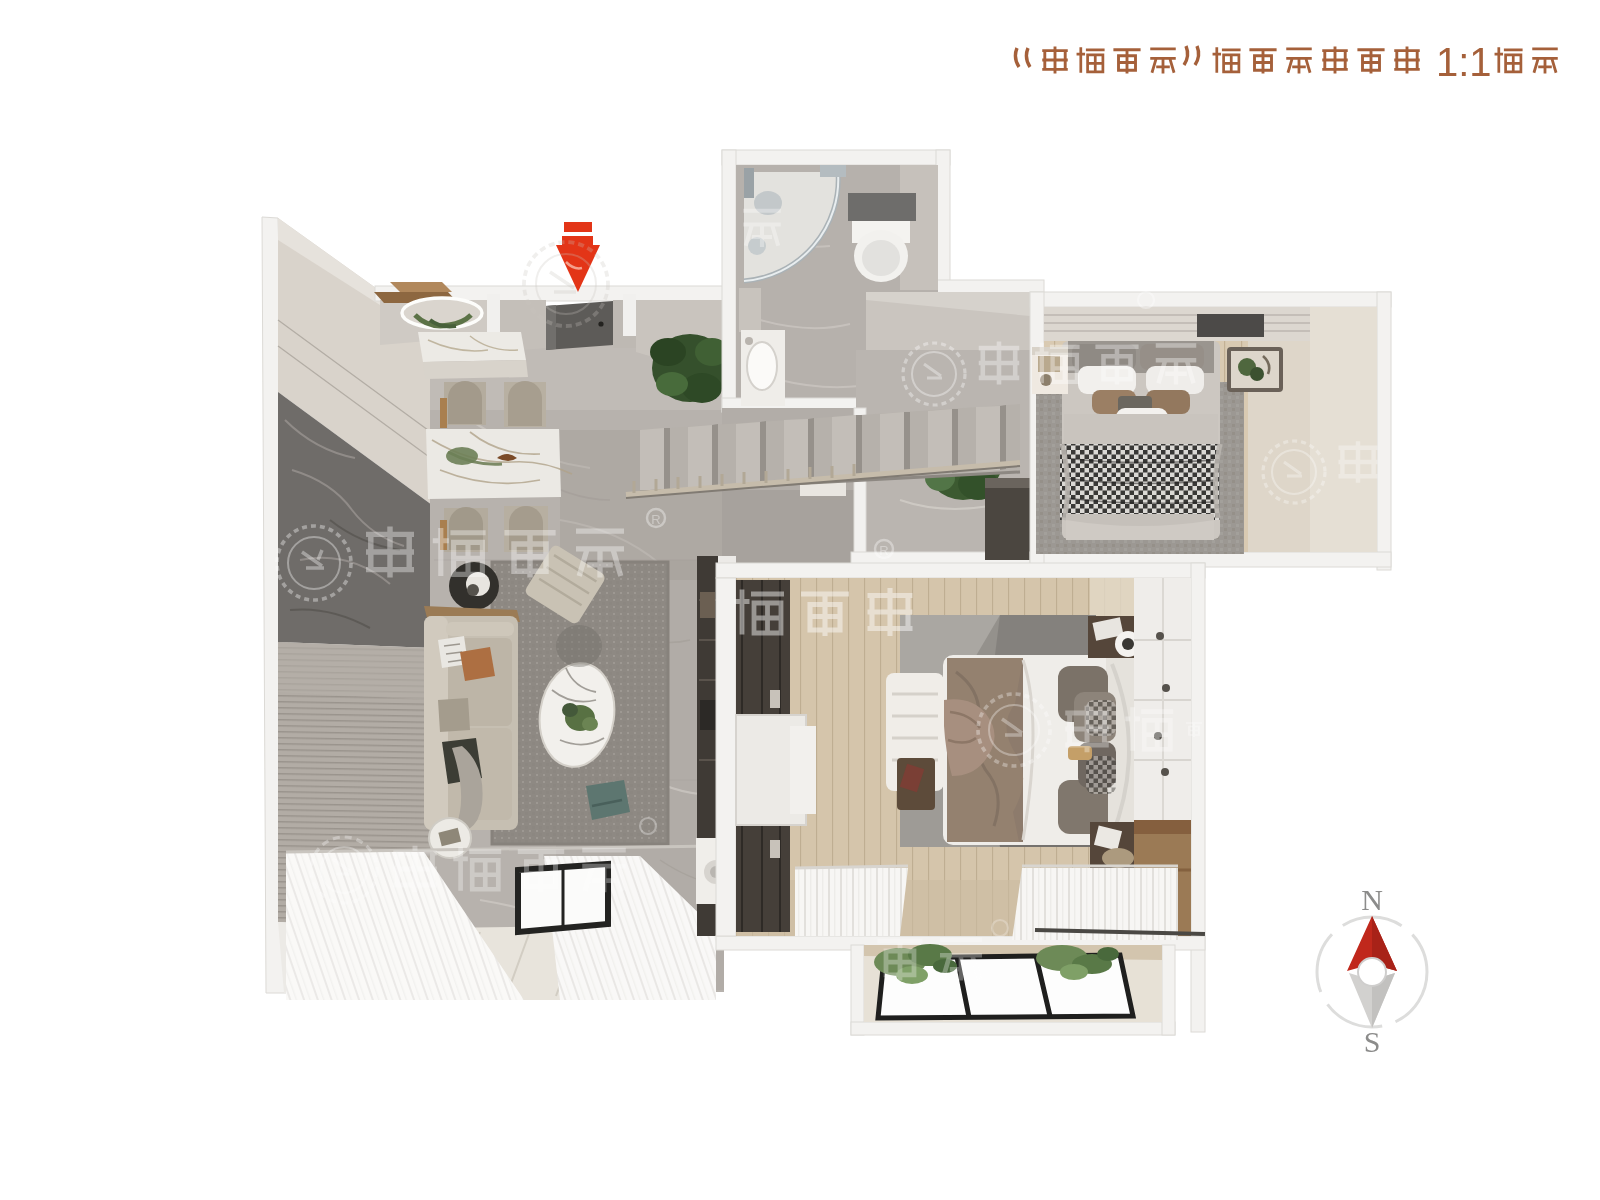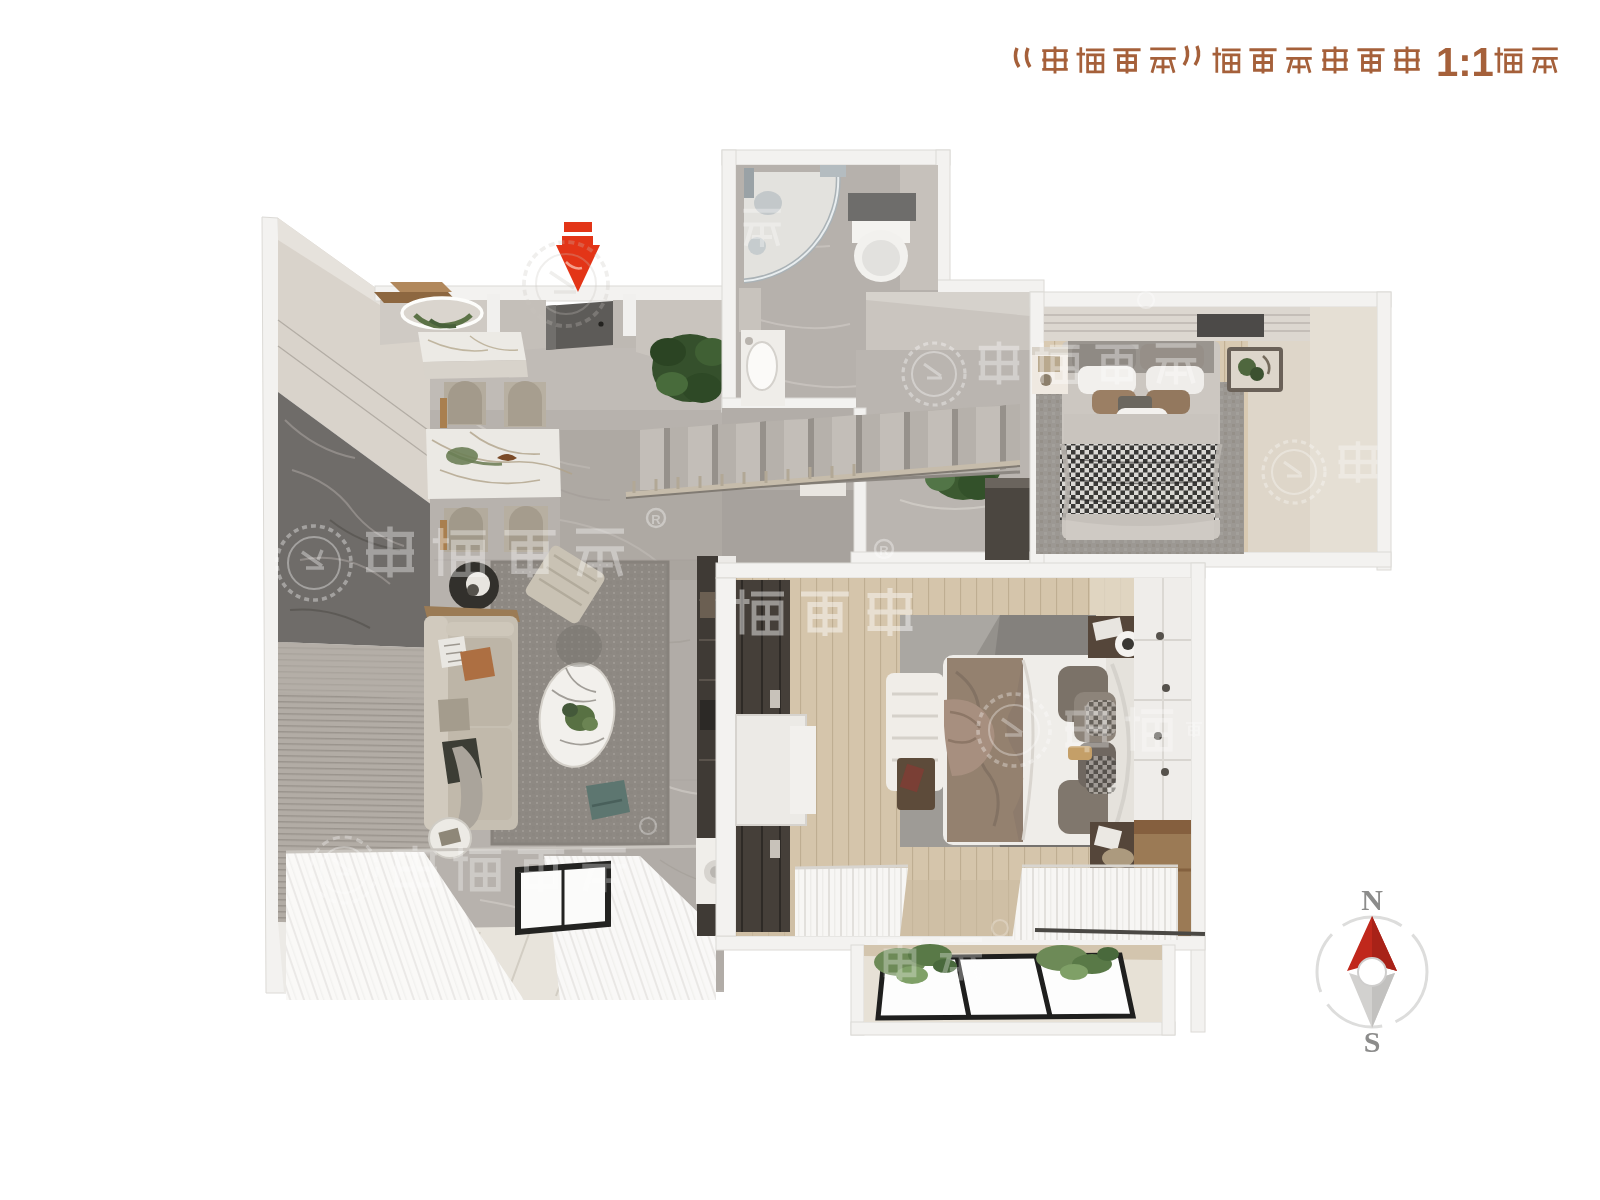--- a/index.html
+++ b/index.html
@@ -1,17 +1,17 @@
 <!DOCTYPE html>
 <html><head>
 <meta charset="utf-8">
 <style>
 html,body{margin:0;padding:0;background:#ffffff;}
 .page{position:relative;width:1600px;height:1200px;background:#ffffff;overflow:hidden;
-font-family:"Liberation Sans", sans-serif;font-weight:bold;}
+font-family:"Liberation Sans", sans-serif;}
 </style>
 </head>
 <body>
 <div class="page">
 <svg width="1600" height="1200" viewBox="0 0 1600 1200">
 <defs>
 <pattern id="check" width="9" height="9" patternUnits="userSpaceOnUse">
  <rect width="9" height="9" fill="#dbd9d5"></rect>
  <rect width="4.5" height="4.5" fill="#393836"></rect>
  <rect x="4.5" y="4.5" width="4.5" height="4.5" fill="#393836"></rect>

